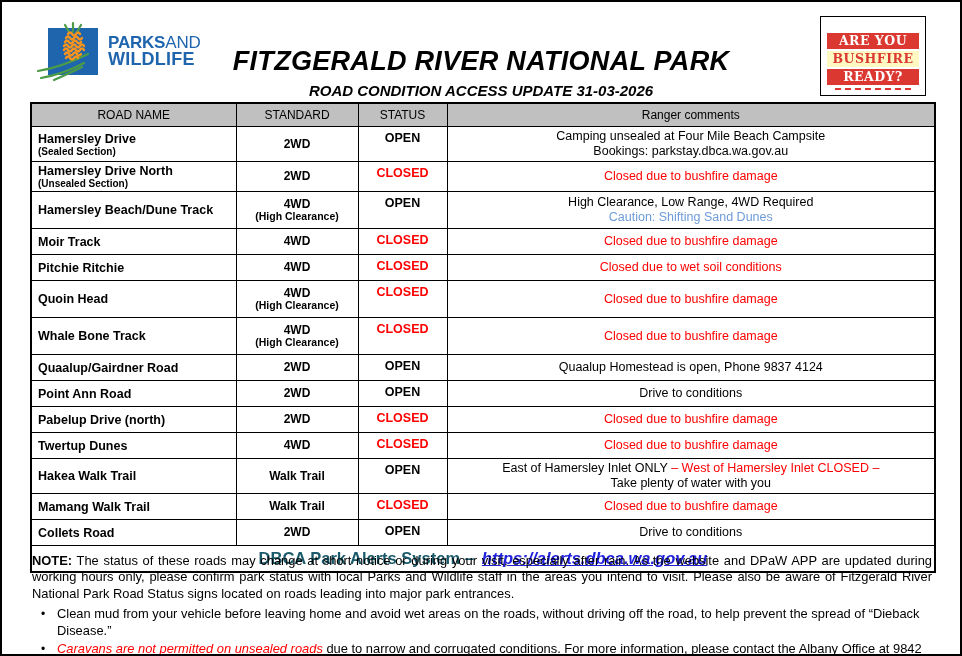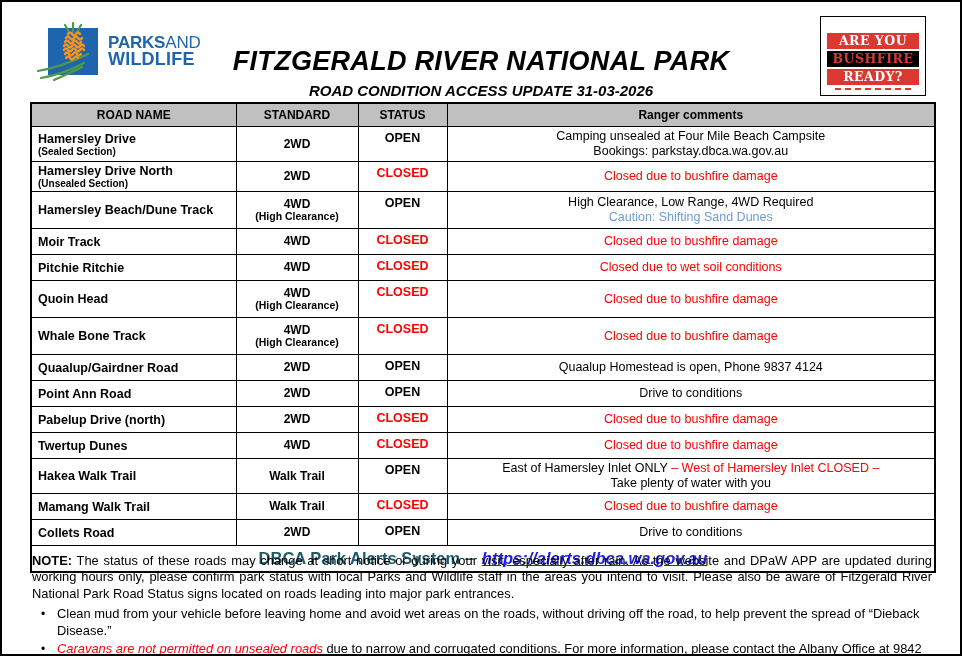--- a/index.html
+++ b/index.html
@@ -20,27 +20,27 @@
 
   .title-wrap { position:absolute; top:44px; left:150px; right:150px; text-align:center; }
   .doc-title { font-size:27px; font-weight:bold; font-style:italic; letter-spacing:0.3px; white-space:nowrap; }
   .doc-subtitle { font-size:15px; font-weight:bold; font-style:italic; margin-top:5px; }
 
   .badge { position:absolute; top:14px; right:34px; width:106px; box-sizing:border-box;
            border:1px solid #000; background:#fff; padding:16px 6px 4px; text-align:center; }
   .badge-band { font-family:"DejaVu Serif", serif; font-weight:bold; font-size:12.5px;
                 line-height:16px; letter-spacing:0.5px; margin-bottom:2px; }
   .band-red { background:#DC3832; color:#fff; }
-  .band-white { background:#000000; color:#DC3832; }
+  .band-white { background:#fef9c3; color:#DC3832; }
   .badge-dashes { width:82%; margin:3px auto 1px; border-bottom:2px dashed #DC3832; height:0; }
 
   
   .table-wrap { position:absolute; left:28px; top:100px; }
   table.roads { border-collapse:collapse; width:904px; table-layout:fixed; border:2px solid #000; }
-  .roads th { background:#C0C0C0; border:1.5px solid #000; font-size:12px; font-weight:bold;
+  .roads th { background:#C0C0C0; border:1.5px solid #000; font-size:12px; font-weight:normal;
               height:20px; padding:1px 2px; }
   .roads td { border:1.5px solid #000; height:22px; box-sizing:border-box; }
   td.c-name { text-align:left; vertical-align:middle; padding:2px 6px; }
   .road-name { font-weight:bold; font-size:12.5px; line-height:14px; }
   .road-sub  { font-weight:bold; font-size:10px;  line-height:11px; }
   td.c-std { text-align:center; vertical-align:middle; font-weight:bold; font-size:12px; line-height:13px; padding:6px; }
   .std-sub { font-size:10.5px; line-height:11px; }
   td.c-status { text-align:center; vertical-align:top; padding-top:4px; font-weight:bold; font-size:12.5px; }
   .status-closed { color:#FF0000; }
   td.c-comment { text-align:center; vertical-align:middle; font-size:12.5px; line-height:15px; padding:2px 4px; }

